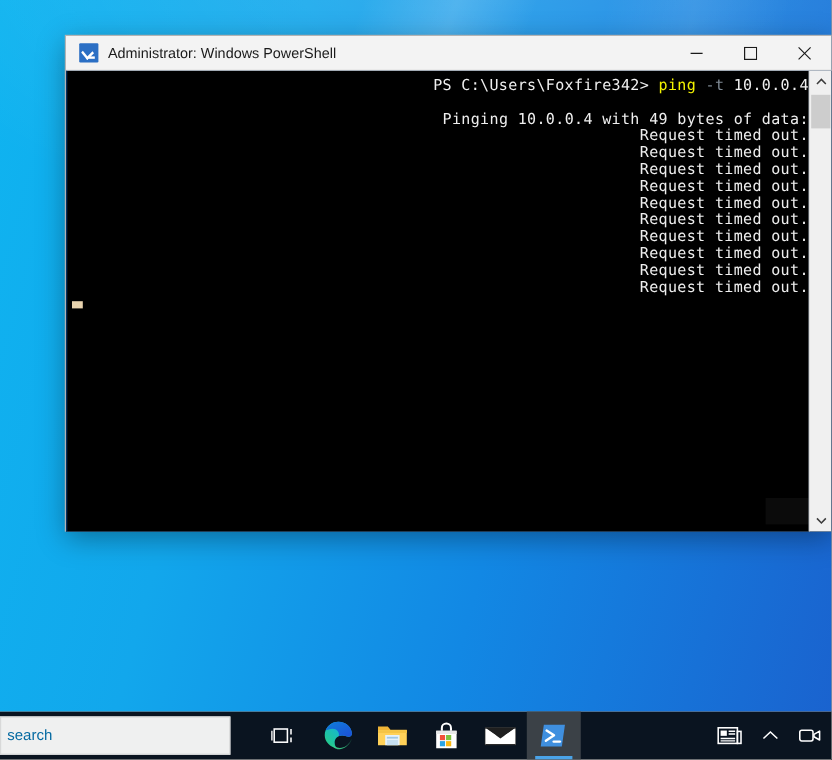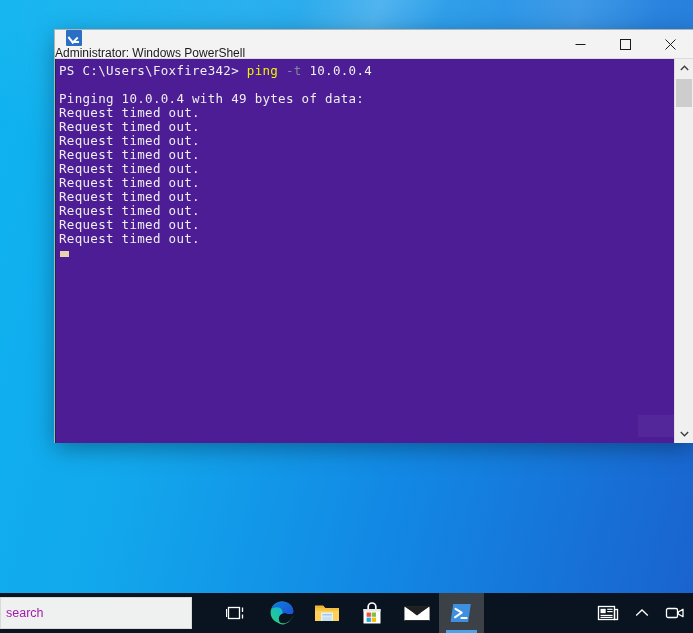--- a/index.html
+++ b/index.html
@@ -53,23 +53,22 @@
     height: 412px;
     box-shadow: 0 0 0 1px #b3b3b3, 0 6px 22px rgba(0,0,0,0.35);
     background: #04254e;
   }
 
   #ps-titlebar {
     height: 28px;
     background: #f3f3f3;
     border-bottom: 1px solid #dcdcdc;
     display: flex;
-    align-items: flex-start;
+    align-items: center;
     position: relative;
-    flex-direction: column;
   }
   #ps-icon {
     width: 16px; height: 16px;
     margin-left: 11px;
     margin-right: 8px;
     background: #2b6fc4;
     border-radius: 1px;
     position: relative;
     flex: none;
   }
@@ -115,24 +114,25 @@
     height: 384px;
     background: #032a55;
     overflow: hidden;
     border-left: 1px solid #0a2f5c;
   }
   #ps-console {
     position: absolute;
     left: 0; top: 0;
     right: 19px;
     bottom: 0;
-    background: #4c1d95;
+    background: #000000;
     padding: 5px 0 16px 2px;
     box-sizing: border-box;
     overflow: hidden;
+    text-align: right;
   }
   .cline {
     font-family: "DejaVu Sans Mono", monospace;
     font-size: 12.5px;
     line-height: 14px;
     color: #eeeeee;
     white-space: pre;
     padding-left: 1px;
     letter-spacing: 0.3px;
   }
@@ -208,21 +208,21 @@
     margin-left: 0px;
     background: #eff0f0;
     display: flex;
     align-items: center;
     flex: none;
     border: 1px solid #d8d9d9;
     box-sizing: border-box;
   }
   #search-text {
     font-size: 12.5px;
-    color: #a21caf;
+    color: #0369a1;
     margin-left: 5px;
     font-family: "Liberation Sans", sans-serif;
   }
   .tb-icon {
     width: 45px;
     height: 40px;
     display: flex;
     align-items: center;
     justify-content: center;
     position: relative;

